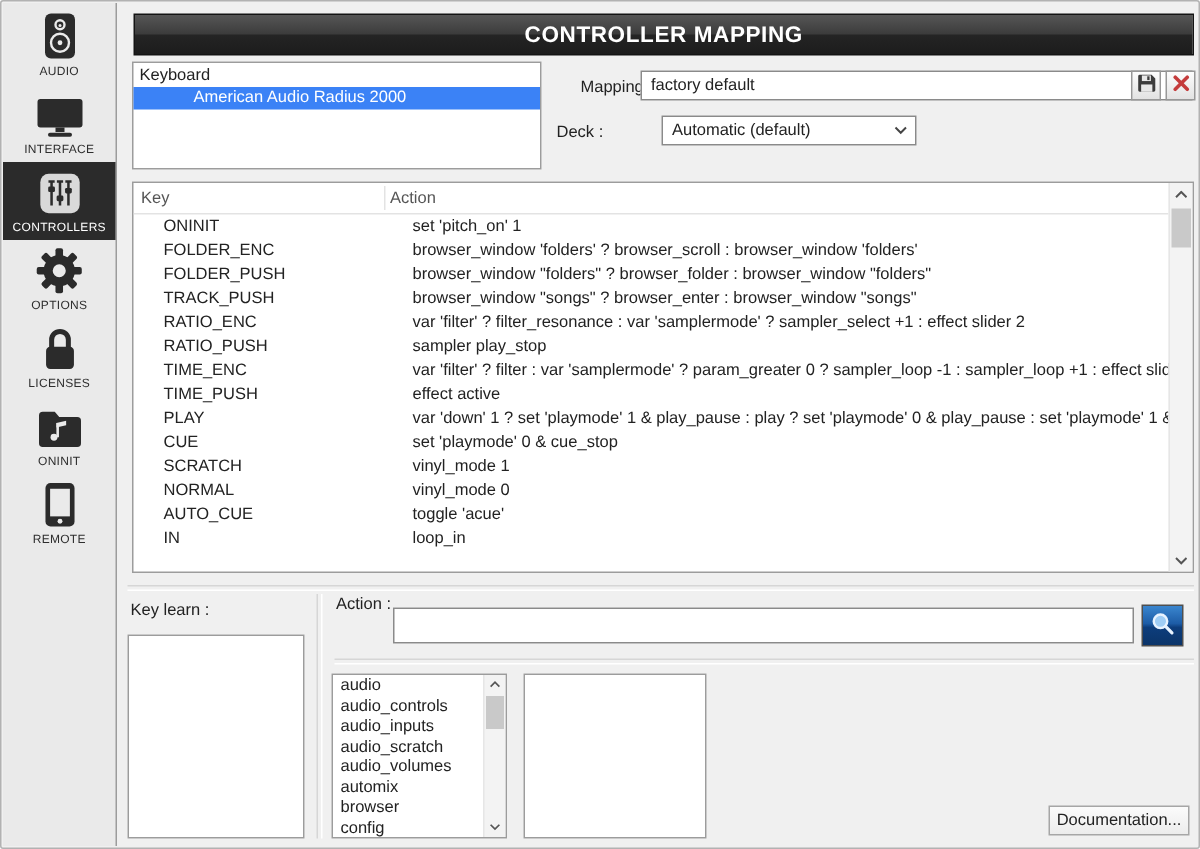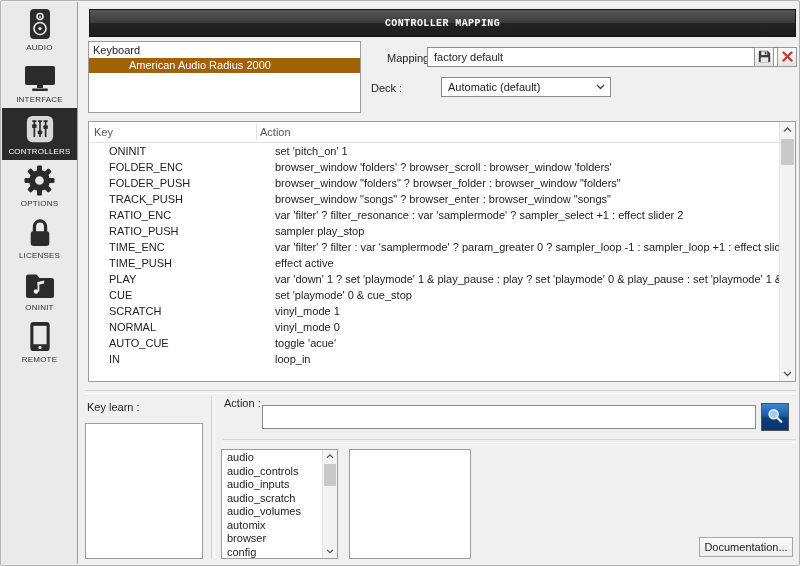--- a/index.html
+++ b/index.html
@@ -13,27 +13,27 @@
   .side-item{width:100%;height:52px;display:flex;flex-direction:column;align-items:center;justify-content:flex-end;gap:3px;padding-bottom:4px;box-sizing:border-box;cursor:pointer;}
   .side-item .lbl{font-size:8px;color:#2e2e2e;letter-spacing:.2px;}
   .side-item.selected{background:#2b2b2b;}
   .side-item.selected .lbl{color:#ffffff;}
   .side-item.gap-before{margin-top:18px;}
   .side-icon{display:flex;align-items:center;justify-content:center;}
   
   .header{
     position:absolute;left:88px;top:8px;width:707px;height:28px;box-sizing:border-box;
     background:linear-gradient(#565656 0%,#3c3c3c 48%,#242424 52%,#1c1c1c 100%);
-    border:1px solid #141414;color:#fff;font-weight:bold;font-size:10px;letter-spacing:.4px;
-    display:flex;align-items:center;justify-content:center;font-family:Liberation Mono, monospace;
+    border:1px solid #141414;color:#fff;font-weight:bold;font-size:15px;letter-spacing:.4px;
+    display:flex;align-items:center;justify-content:center;
   }
   
   .device-list{position:absolute;left:87px;top:40px;width:273px;height:72px;background:#fff;border:1px solid #9c9c9c;box-sizing:border-box;padding-top:1px;}
   .device-item{height:15px;line-height:15px;padding-left:4px;white-space:nowrap;cursor:default;}
-  .device-item.selected{background:#a16207;color:#fff;padding-left:40px;}
+  .device-item.selected{background:#3b82f6;color:#fff;padding-left:40px;}
   
   .form-label{position:absolute;color:#222;}
   .select{position:absolute;height:20px;line-height:18px;background:#fff;border:1px solid #8a8a8a;box-sizing:border-box;padding-left:6px;cursor:pointer;}
   .select .chev{position:absolute;right:5px;top:0;height:100%;display:flex;align-items:center;}
   .icon-btn{position:absolute;width:20px;height:20px;box-sizing:border-box;background:linear-gradient(#fdfdfd,#e2e2e2);border:1px solid #989898;display:flex;align-items:center;justify-content:center;cursor:pointer;}
   
   .table{position:absolute;left:87px;top:120px;width:708px;height:261px;background:#fff;border:1px solid #9c9c9c;box-sizing:border-box;overflow:hidden;}
   .thead{position:absolute;left:0;top:0;right:16px;height:20px;border-bottom:1px solid #e3e3e3;color:#555;}
   .thead .th-key{position:absolute;left:5px;top:4px;}
   .thead .th-action{position:absolute;left:171px;top:4px;}

